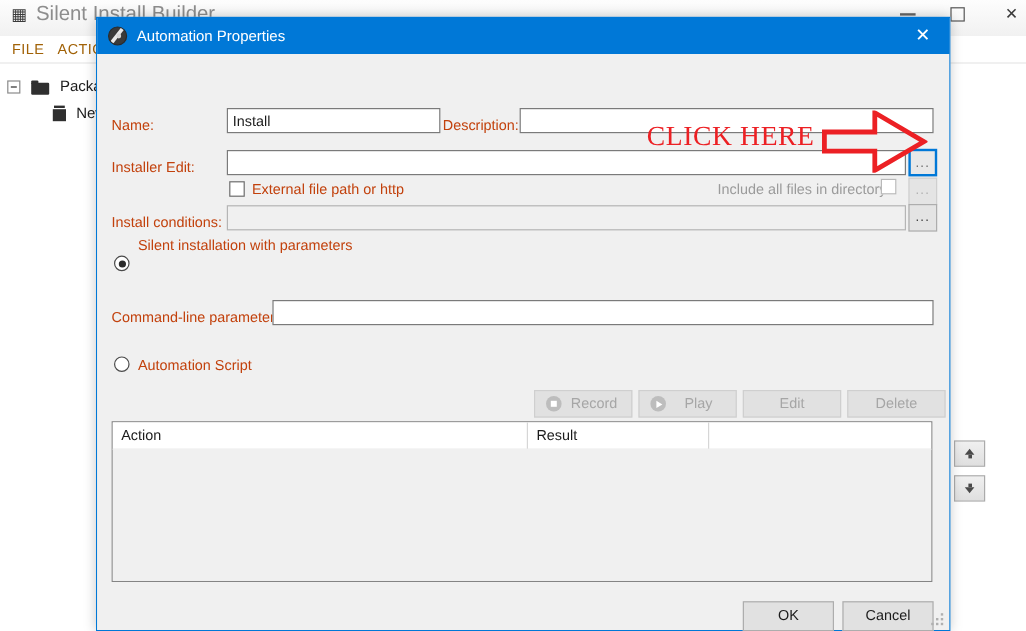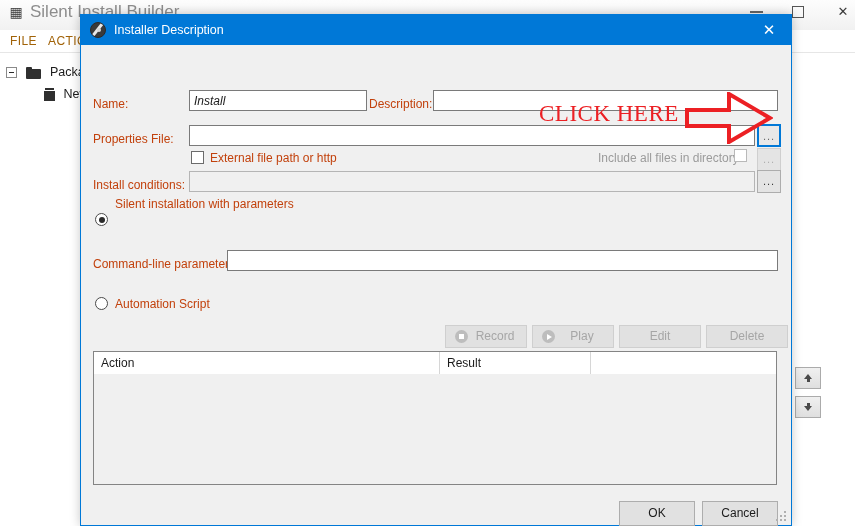--- a/index.html
+++ b/index.html
@@ -309,32 +309,32 @@
       <div class="side-btn side-btn-down">
         <span class="arrow-down"></span>
       </div>
     </div>
   </div>
 
   <div class="dialog">
 
     <div class="dlg-titlebar">
       <span class="dlg-icon"></span>
-      <span class="dlg-title">Installer Description</span>
+      <span class="dlg-title">Automation Properties</span>
       <span class="dlg-close">✕</span>
     </div>
 
     <div class="dlg-body">
 
       <div class="lbl" style="left:12px; top:52px;">Name:</div>
-      <input class="txt" style="left: 108px; top: 45px; width: 178px; font-style: italic;" value="Install">
+      <input class="txt" style="left: 108px; top: 45px; width: 178px;" value="Install">
       <div class="lbl" style="left:288px; top:52px;">Description:</div>
       <input class="txt" style="left: 352px; top: 45px; width: 345px;" value="">
 
-      <div class="lbl" style="left:12px; top:87px;">Properties File:</div>
+      <div class="lbl" style="left:12px; top:87px;">Installer Edit:</div>
       <input class="txt" style="left: 108px; top: 80px; width: 566px;" value="">
       <div class="browse-btn browse-focus" style="left:676px; top:79px;">...</div>
 
       <span class="cbx" style="left:110px; top:106px;"></span>
       <div class="lbl" style="left:129px; top:106px;">External file path or http</div>
       <div class="lbl lbl-dim" style="left:517px; top:106px;">Include all files in directory</div>
       <span class="cbx cbx-dim" style="left:653px; top:104px;"></span>
       <div class="browse-btn browse-disabled" style="left:676px; top:103px;">...</div>
 
       <div class="lbl" style="left:12px; top:133px;">Install conditions:</div>

